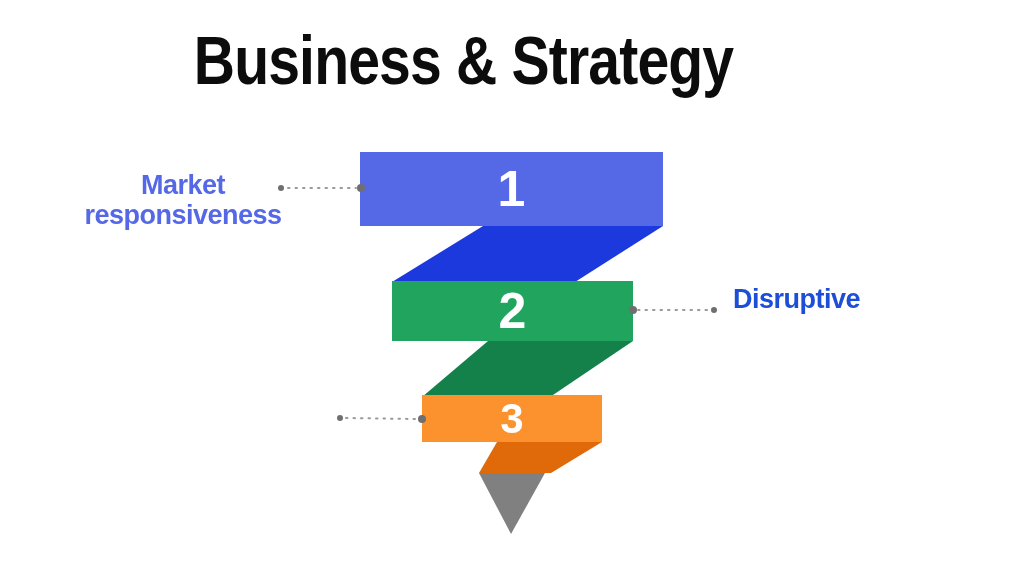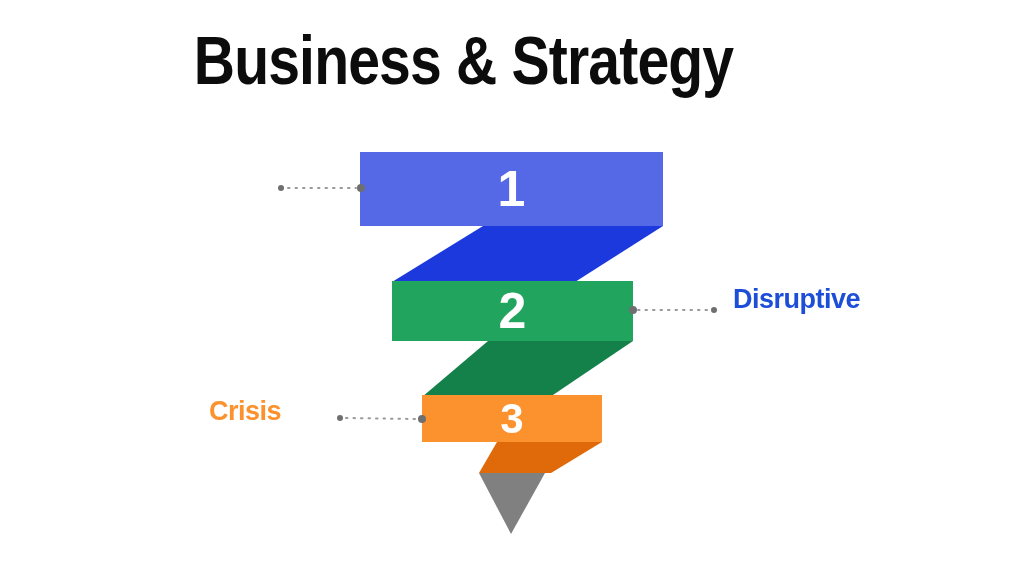--- a/index.html
+++ b/index.html
@@ -89,20 +89,23 @@
 
     <line x1="346" y1="418" x2="416" y2="419" stroke-width="2" stroke-dasharray="1.5 6" stroke-linecap="round" stroke="#9a9a9a"></line>
     <circle cx="340" cy="418" r="3" fill="#6f6f6f"></circle>
     <circle cx="422" cy="419" r="4" fill="#6f6f6f"></circle>
   </svg>
 
   <div class="step-number n1" style="color: rgb(255, 255, 255);">1</div>
   <div class="step-number n2" style="color: rgb(255, 255, 255);">2</div>
   <div class="step-number n3" style="color: rgb(255, 255, 255);">3</div>
 
+  <div class="step-label l1" style="color: rgb(85, 105, 230);">
+    <span>Market</span>
+    <span>responsiveness</span>
+  </div>
   <div class="step-label l2" style="color: #1d4ed8;">
     <span>Disruptive</span>
   </div>
   <div class="step-label l3" style="color: rgb(251, 146, 46);">
-    <span>Crisis</span>
   </div>
 
 </div>
 
 </body></html>

